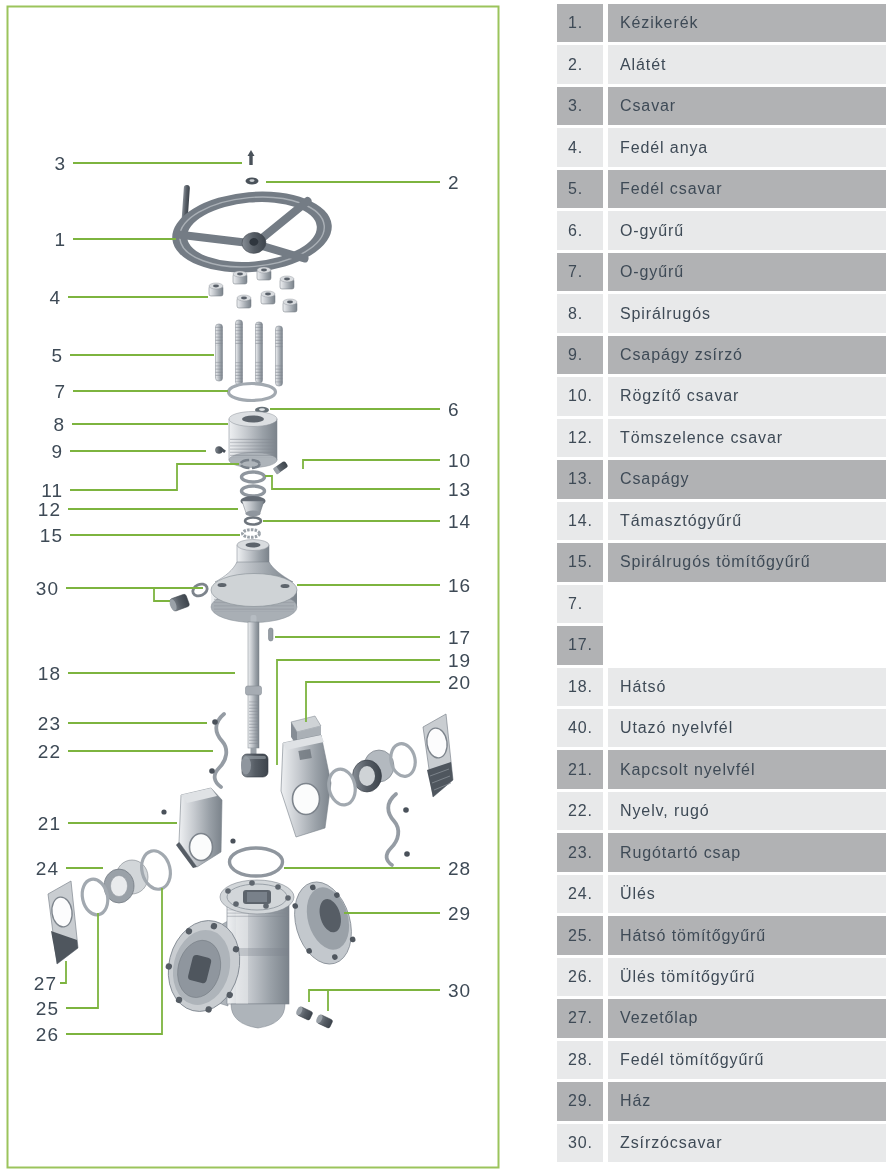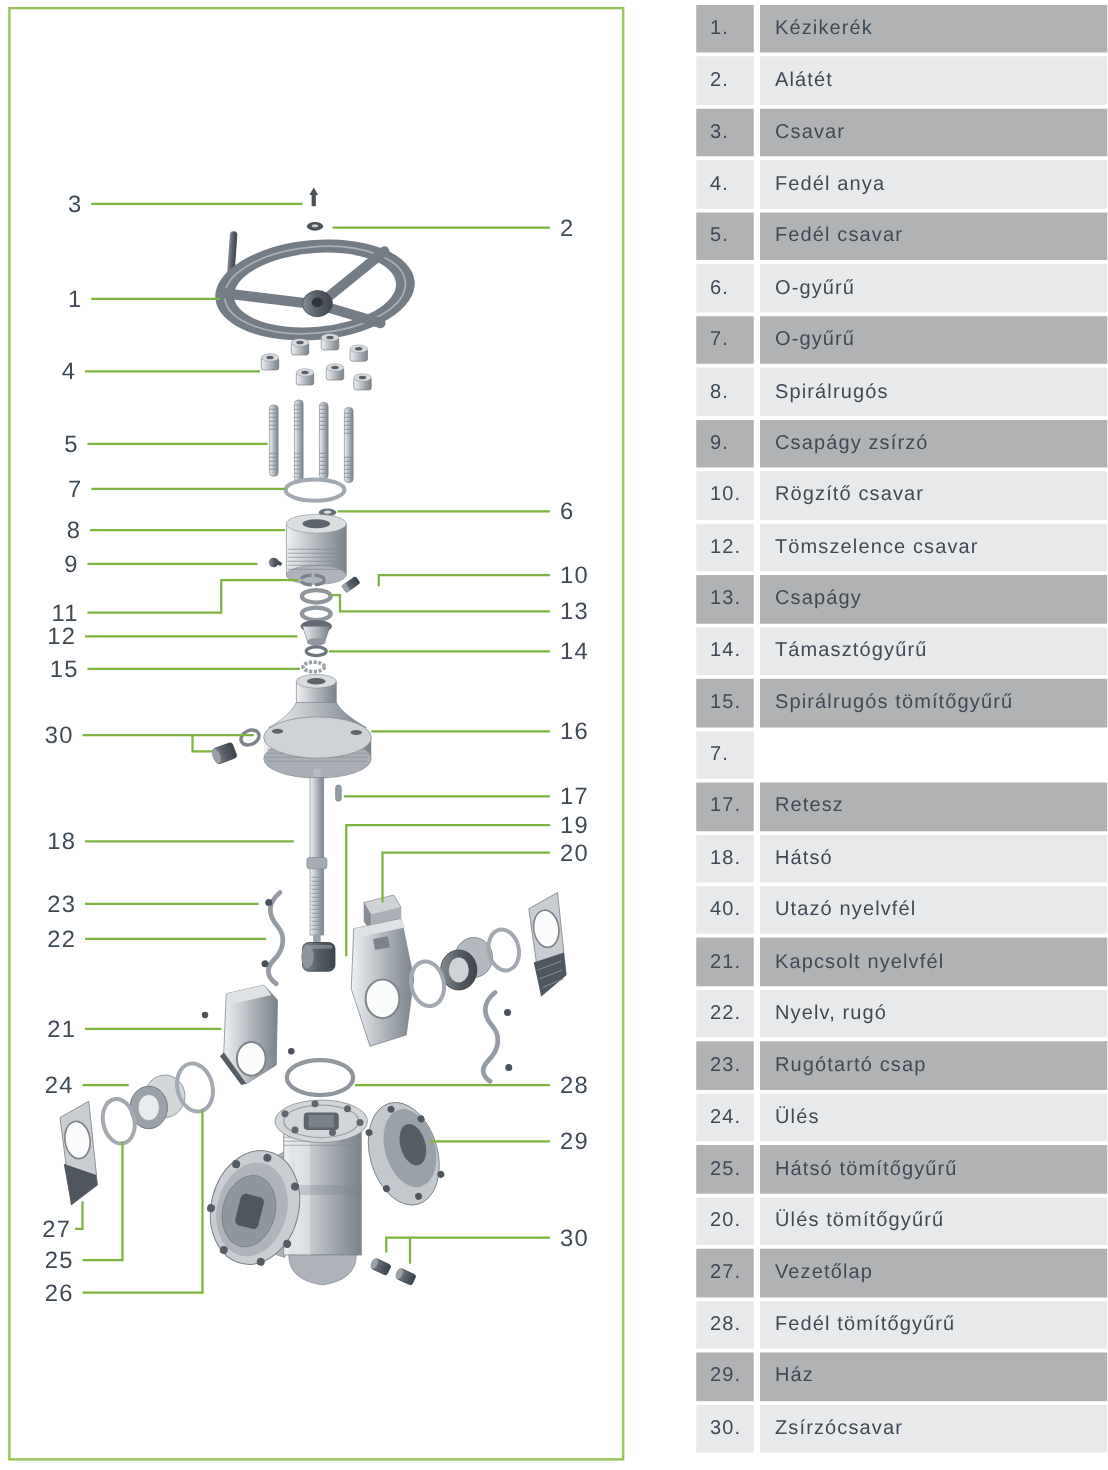--- a/index.html
+++ b/index.html
@@ -524,21 +524,20 @@
       </div>
       <div class="prow dark">
         <div class="pcell num">15.</div>
         <div class="pcell pname">Spirálrugós tömítőgyűrű</div>
       </div>
       <div class="prow light">
         <div class="pcell num">7.</div>
       </div>
       <div class="prow dark">
         <div class="pcell num">17.</div>
-        <div class="pcell pname">Retesz</div>
       </div>
       <div class="prow light">
         <div class="pcell num">18.</div>
         <div class="pcell pname">Hátsó</div>
       </div>
       <div class="prow light">
         <div class="pcell num">40.</div>
         <div class="pcell pname">Utazó nyelvfél</div>
       </div>
       <div class="prow dark">
@@ -555,21 +554,21 @@
       </div>
       <div class="prow light">
         <div class="pcell num">24.</div>
         <div class="pcell pname">Ülés</div>
       </div>
       <div class="prow dark">
         <div class="pcell num">25.</div>
         <div class="pcell pname">Hátsó tömítőgyűrű</div>
       </div>
       <div class="prow light">
-        <div class="pcell num">20.</div>
+        <div class="pcell num">26.</div>
         <div class="pcell pname">Ülés tömítőgyűrű</div>
       </div>
       <div class="prow dark">
         <div class="pcell num">27.</div>
         <div class="pcell pname">Vezetőlap</div>
       </div>
       <div class="prow light">
         <div class="pcell num">28.</div>
         <div class="pcell pname">Fedél tömítőgyűrű</div>
       </div>

